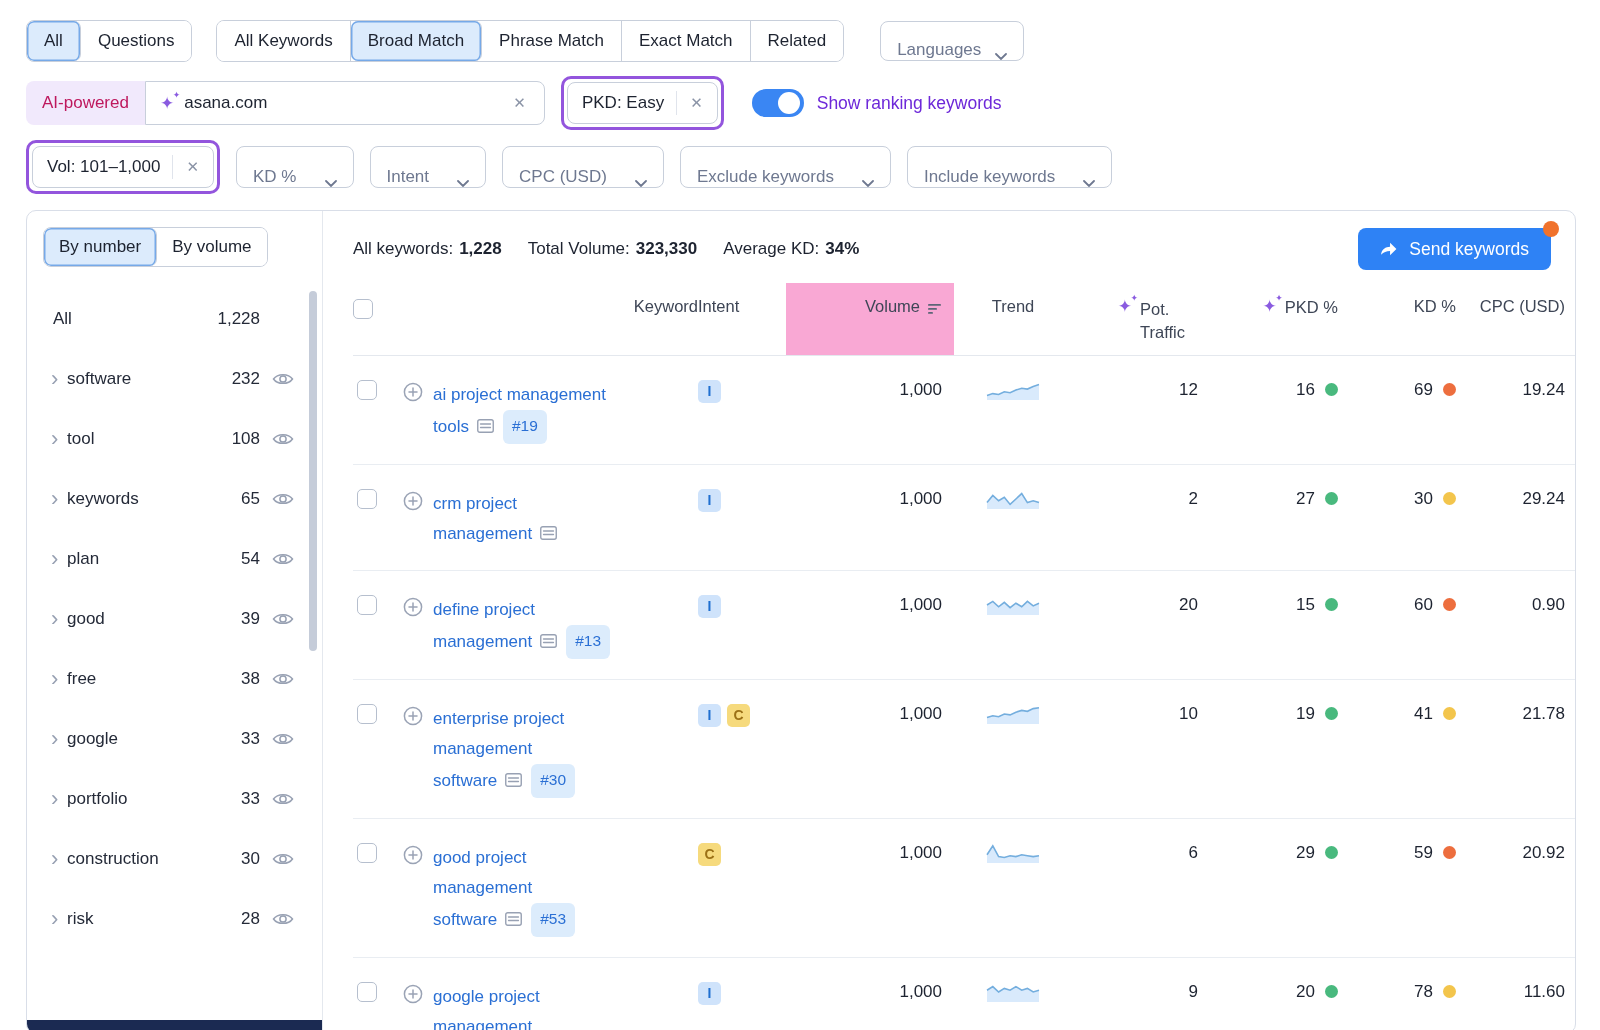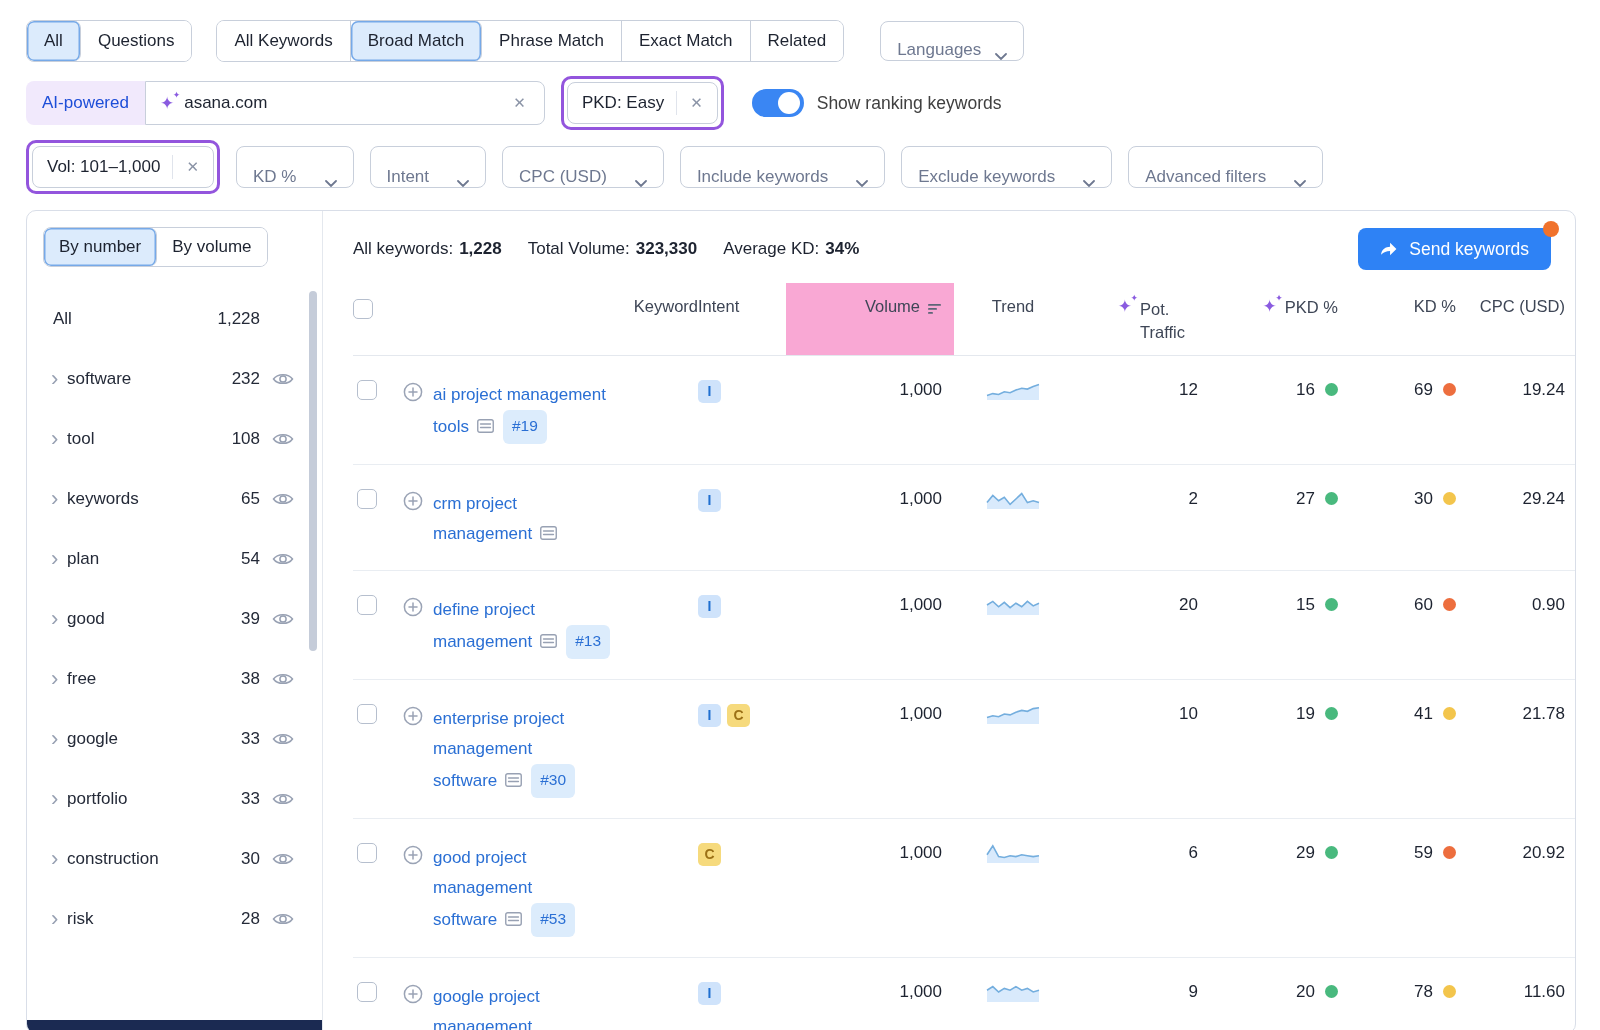--- a/index.html
+++ b/index.html
@@ -28,21 +28,21 @@
     border: 1px solid #c8cfdb; border-radius: 8px; height: 42px; padding: 0 16px;
     font-family: inherit; font-size: 17px; color: #6e7890; cursor: pointer;
   }
   .dd.languages { margin-left: 12px; height: 40px; gap: 14px; }
   .cv { flex: 0 0 auto; }
 
   
   .search-row { margin-top: 14px; gap: 16px; }
   .search-unit { display: flex; align-items: stretch; }
   .ai-chip {
-    background: #f1e9fc; color: #1d4ed8; border-radius: 8px 0 0 8px;
+    background: #f1e9fc; color: #be185d; border-radius: 8px 0 0 8px;
     display: flex; align-items: center; padding: 0 16px; font-size: 17px; height: 44px;
   }
   .search-box {
     display: flex; align-items: center; gap: 10px; width: 400px; height: 44px;
     border: 1px solid #c8cfdb; border-radius: 0 8px 8px 0; background: #fff; padding: 0 14px;
   }
   .search-input { border: none; outline: none; flex: 1; font-family: inherit; font-size: 17px; color: #1d2330; background: transparent; }
   .x-btn { background: none; border: none; color: #8a93a6; font-size: 15px; cursor: pointer; font-family: inherit; padding: 2px 4px; }
 
   .sparkle { position: relative; display: inline-block; line-height: 1; }
@@ -52,21 +52,21 @@
   .ann-box { border: 3px solid #9355dd; border-radius: 10px; padding: 3px; display: inline-flex; }
   .chip {
     display: inline-flex; align-items: center; height: 42px; background: #fff;
     border: 1px solid #c8cfdb; border-radius: 8px; padding: 0 10px 0 14px; font-size: 17px; color: #1d2330;
   }
   .chip-div { width: 1px; height: 24px; background: #e0e4ec; margin: 0 9px 0 12px; }
 
   .toggle-wrap { display: flex; align-items: center; gap: 13px; margin-left: 12px; }
   .toggle { position: relative; width: 52px; height: 28px; border-radius: 14px; background: #3a86f3; display: inline-block; cursor: pointer; }
   .toggle .knob { position: absolute; top: 3px; right: 4px; width: 22px; height: 22px; border-radius: 50%; background: #fff; }
-  .toggle-label { font-size: 17.5px; color: #404040; }
+  .toggle-label { font-size: 17.5px; color: #6d28d9; }
 
   
   .filters-row { margin-top: 10px; gap: 16px; }
   .dd-label { color: #6e7890; }
 
   
   .panel {
     margin-top: 16px; display: flex; height: 824px;
     border: 1px solid #d9dee8; border-radius: 10px; overflow: hidden; background: #fff;
   }
@@ -214,33 +214,27 @@
             <path d="M1 1l5 5 5-5" fill="none" stroke="#6e7890" stroke-width="1.8" stroke-linecap="round"></path>
           </svg>
   </button>
         <button class="dd">
     <span class="dd-label">CPC (USD)</span>
     <svg class="cv" width="12" height="7" viewBox="0 0 12 7">
             <path d="M1 1l5 5 5-5" fill="none" stroke="#6e7890" stroke-width="1.8" stroke-linecap="round"></path>
           </svg>
   </button>
         <button class="dd">
-    <span class="dd-label">Include keywords</span>
-    <svg class="cv" width="12" height="7" viewBox="0 0 12 7">
-            <path d="M1 1l5 5 5-5" fill="none" stroke="#6e7890" stroke-width="1.8" stroke-linecap="round"></path>
-          </svg>
-  </button>
-        <button class="dd">
     <span class="dd-label">Exclude keywords</span>
     <svg class="cv" width="12" height="7" viewBox="0 0 12 7">
             <path d="M1 1l5 5 5-5" fill="none" stroke="#6e7890" stroke-width="1.8" stroke-linecap="round"></path>
           </svg>
   </button>
         <button class="dd">
-    <span class="dd-label">Advanced filters</span>
+    <span class="dd-label">Include keywords</span>
     <svg class="cv" width="12" height="7" viewBox="0 0 12 7">
             <path d="M1 1l5 5 5-5" fill="none" stroke="#6e7890" stroke-width="1.8" stroke-linecap="round"></path>
           </svg>
   </button>
       </div>
   </div>
 
   <div class="panel">
 
     <aside class="sidebar">

